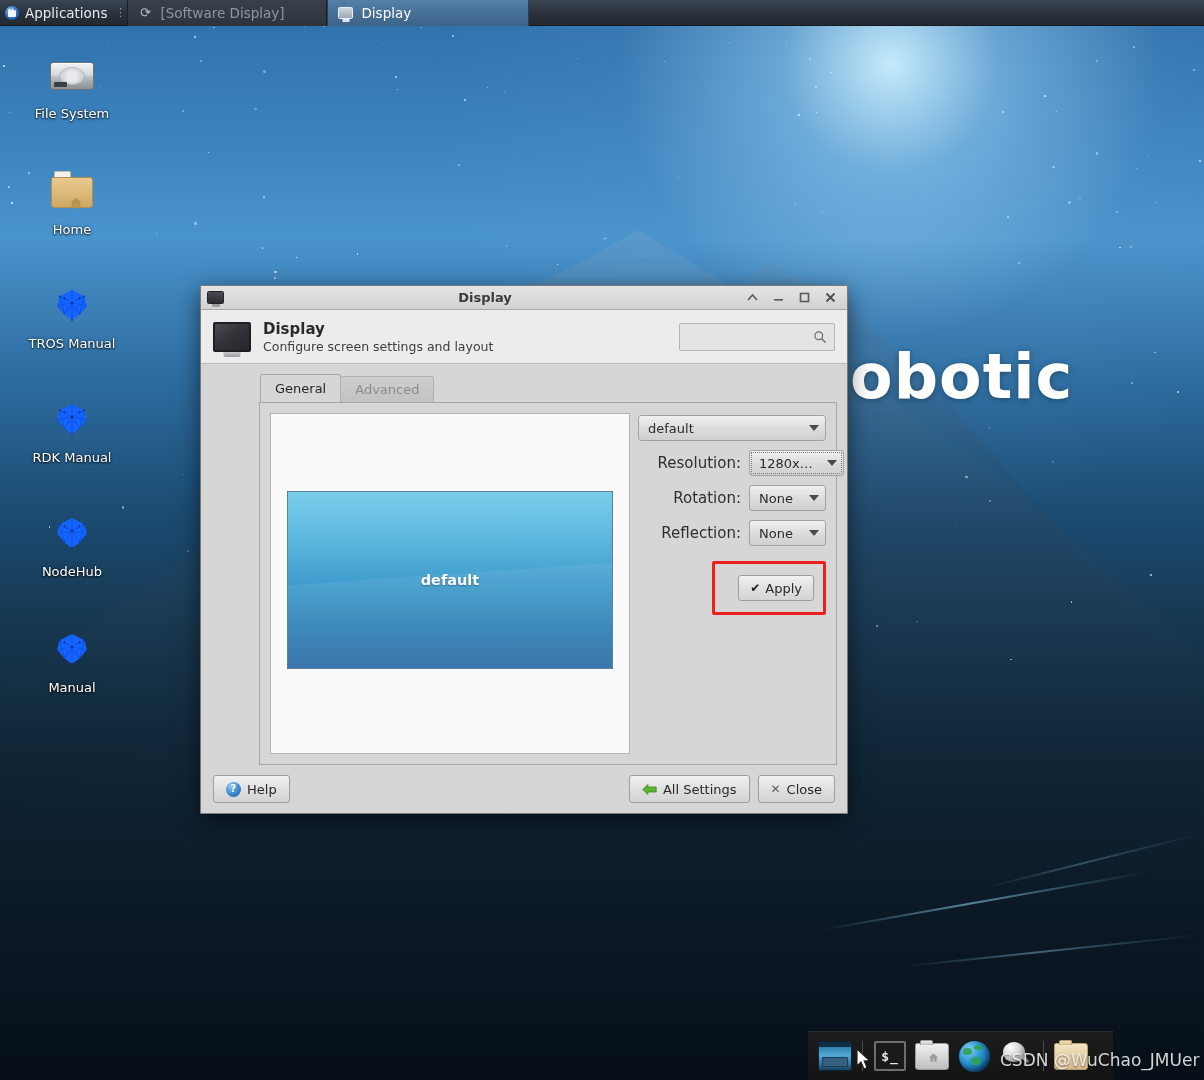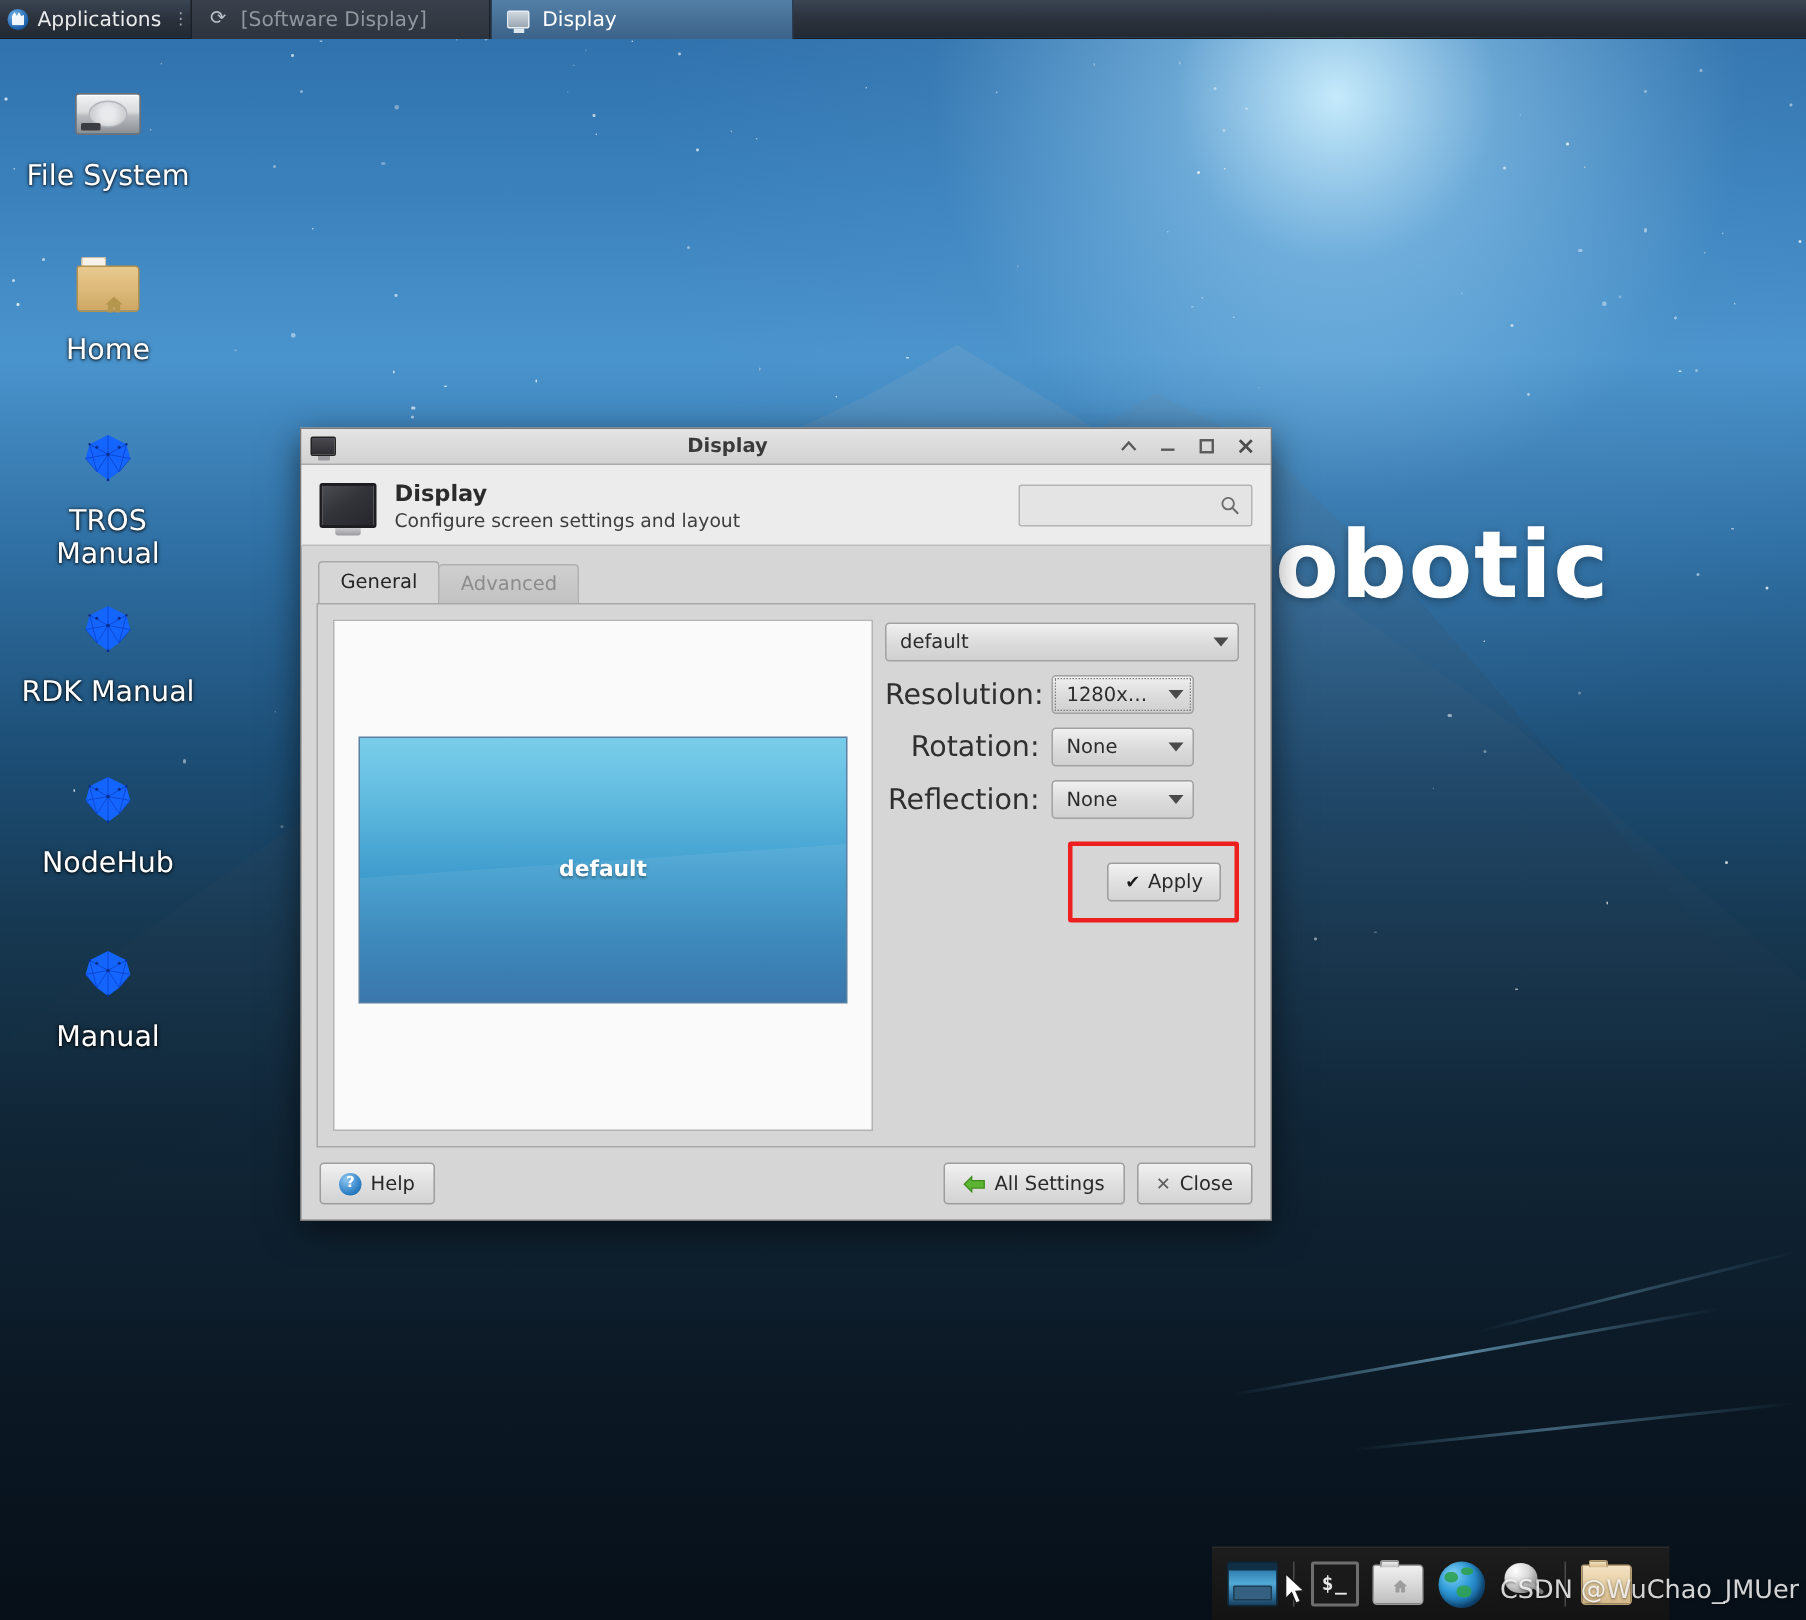--- a/index.html
+++ b/index.html
@@ -129,21 +129,21 @@
   }
   #top-strip > div { height:6px; border-right:1px solid #c8c8c8; }
 
   
   .desk-icon {
     position:absolute; width:130px; left:7px;
     display:flex; flex-direction:column; align-items:center; gap:6px;
     cursor:pointer; z-index:20;
   }
   .desk-icon .lbl {
-    color:#ffffff; font-size:19px; text-align:center;
+    color:#ffffff; font-size:13px; text-align:center;
     text-shadow: 0 1px 2px rgba(0,0,0,.85), 0 0 3px rgba(0,0,0,.6);
     max-width:126px;
   }
   .ico-art { width:48px; height:48px; position:relative; }
 
   
   .hdd {
     position:absolute; left:2px; top:10px; width:44px; height:28px;
     border-radius:3px;
     background: linear-gradient(to bottom, #f2f3f4 0%, #d8dadc 45%, #b9bcc0 55%, #8b8f94 100%);
@@ -233,21 +233,21 @@
     width:156px; height:28px; background:#e4e4e4;
     border:1px solid #b4b4b4; border-radius:2px;
     display:flex; align-items:center; padding:0 7px;
   }
   #hdr-search input {
     flex:1; border:none; background:transparent; outline:none;
     font-size:12.5px; color:#333; font-family:inherit; min-width:0;
   }
   .mag { width:14px; height:14px; flex:none; color:#6b6b6b; }
 
-  #dlg-body { flex:1; padding:10px 10px 0 10px; display:flex; flex-direction:column; min-height:0; }
+  #dlg-body { flex:1; padding:10px 10px 0 10px; display:flex; flex-direction:column; min-height:0;margin-left:48px; }
 
   #tabs { display:flex; align-items:flex-end; height:28px; flex:none; padding-left:1px; }
   .tab {
     height:26px; padding:0 14px; display:flex; align-items:center;
     font-size:13px; cursor:pointer;
     border:1px solid #b0b0b0; border-bottom:none; border-radius:3px 3px 0 0;
     margin-right:-1px;
   }
   .tab.active { background:#d6d6d6; color:#262626; height:28px; border-color:#a8a8a8; }
   .tab.inactive {
@@ -288,21 +288,21 @@
     font-size:13px; color:#2c2c2c; cursor:pointer; gap:6px;
   }
   .combo .val { flex:1; white-space:nowrap; overflow:hidden; text-overflow:ellipsis; }
   .caret {
     width:0; height:0; flex:none;
     border-left:5px solid transparent; border-right:5px solid transparent;
     border-top:6px solid #4a4a4a;
   }
   #output-combo { width:100%; }
   .ctl-row { display:flex; align-items:center; gap:8px; }
-  .ctl-label { font-size:19px; color:#2f2f2f; text-align:right; width:103px; flex:none; }
+  .ctl-label { font-size:15px; color:#2f2f2f; text-align:right; width:103px; flex:none; }
   .ctl-row .combo { width:95px; }
   .ctl-row .combo.focused { outline:1px dotted #7d7d7d; outline-offset:-3px; }
 
   #apply-wrap {
     margin-top:6px; align-self:flex-end; position:relative;
     padding:14px 12px 14px 26px;
   }
   #apply-highlight {
     position:absolute; inset:0;
     border:3px solid #ee1f1f; border-radius:2px; pointer-events:none;

